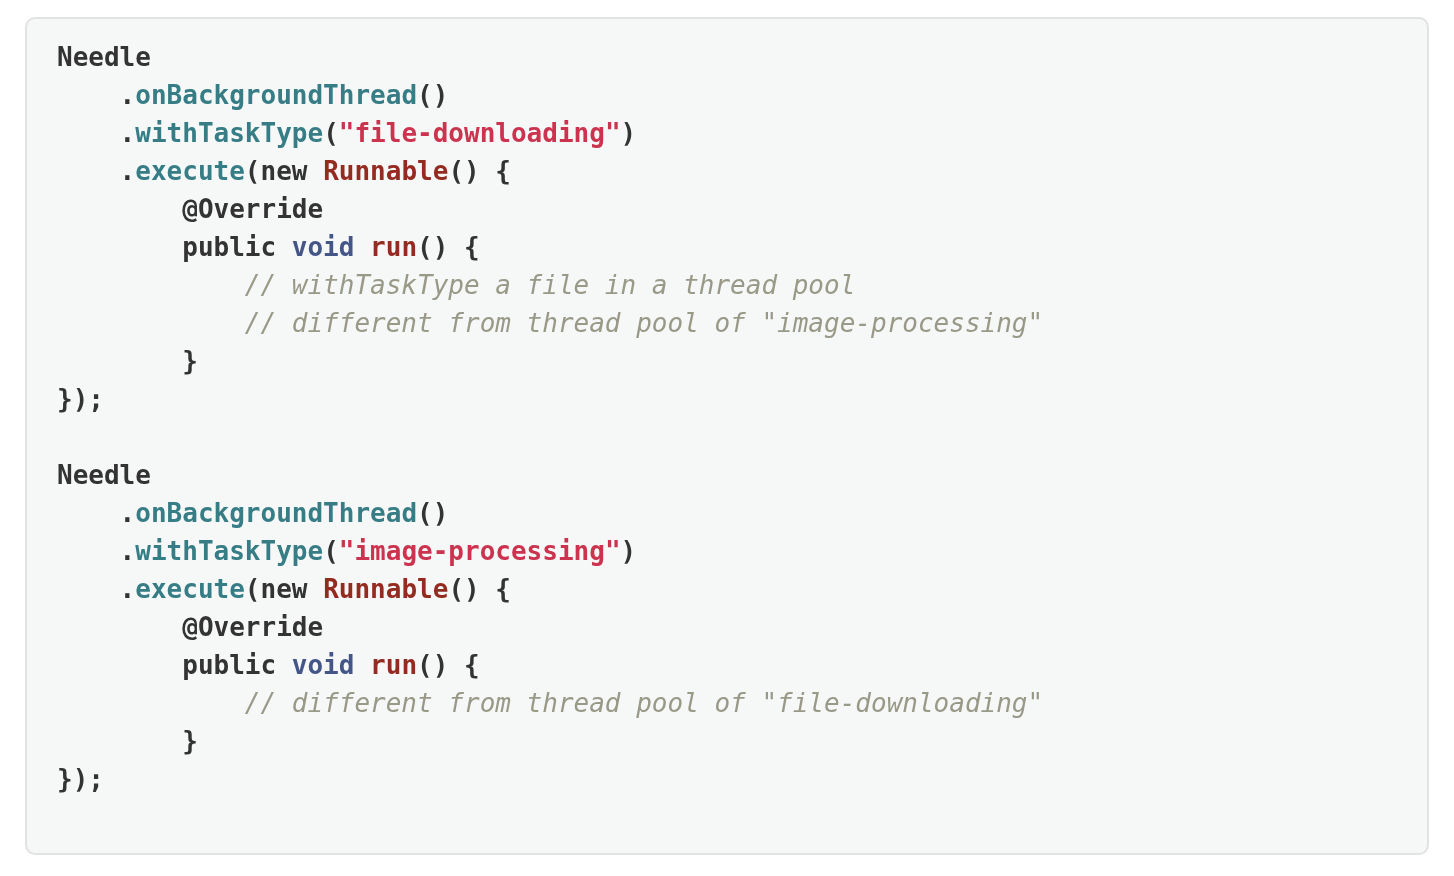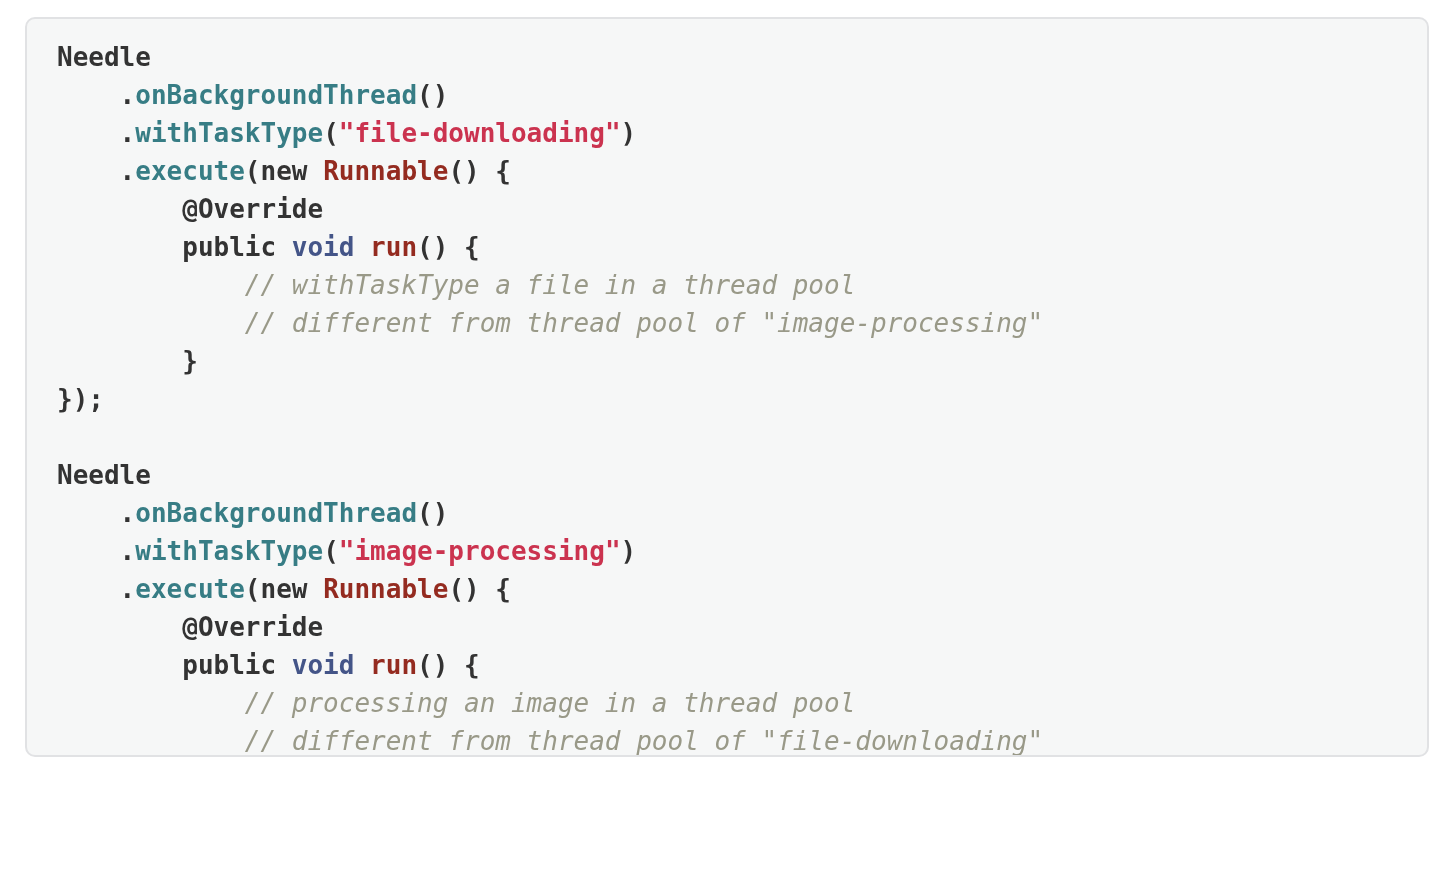--- a/index.html
+++ b/index.html
@@ -11,21 +11,21 @@
     height: 876px;
     background: #ffffff;
     position: relative;
     font-family: "DejaVu Sans Mono", "Liberation Mono", monospace;
   }
   .code-block {
     position: absolute;
     left: 25px;
     top: 17px;
     width: 1404px;
-    height: 740px;
+    height: 838px;
     box-sizing: border-box;
     background: var(--block-bg, #f6f7f7);
     border: 2px solid var(--block-border, #e1e2e4);
     border-radius: 10px;
     padding: 19px 30px;
     overflow: hidden;
   }
   .code-lines {
     margin: 0;
   }
@@ -63,18 +63,17 @@
       <div class="code-line"><span class="tok-comment">            // different from thread pool of "image-processing"</span></div>
       <div class="code-line"><span class="tok-plain">        }</span></div>
       <div class="code-line"><span class="tok-plain">});</span></div>
       <div class="code-line">&nbsp;</div>
       <div class="code-line"><span class="tok-plain">Needle</span></div>
       <div class="code-line"><span class="tok-plain">    .</span><span class="tok-method">onBackgroundThread</span><span class="tok-plain">()</span></div>
       <div class="code-line"><span class="tok-plain">    .</span><span class="tok-method">withTaskType</span><span class="tok-plain">(</span><span class="tok-string">"image-processing"</span><span class="tok-plain">)</span></div>
       <div class="code-line"><span class="tok-plain">    .</span><span class="tok-method">execute</span><span class="tok-plain">(</span><span class="tok-keyword">new</span><span class="tok-plain"> </span><span class="tok-function">Runnable</span><span class="tok-plain">() {</span></div>
       <div class="code-line"><span class="tok-plain">        @Override</span></div>
       <div class="code-line"><span class="tok-plain">        </span><span class="tok-keyword">public</span><span class="tok-plain"> </span><span class="tok-type">void</span><span class="tok-plain"> </span><span class="tok-function">run</span><span class="tok-plain">() {</span></div>
-      <div class="code-line"><span class="tok-comment">            // processing an image in a thread pool</span></div>
       <div class="code-line"><span class="tok-comment">            // different from thread pool of "file-downloading"</span></div>
       <div class="code-line"><span class="tok-plain">        }</span></div>
       <div class="code-line"><span class="tok-plain">});</span></div>
     </div>
 </div>
 
 </body></html>

